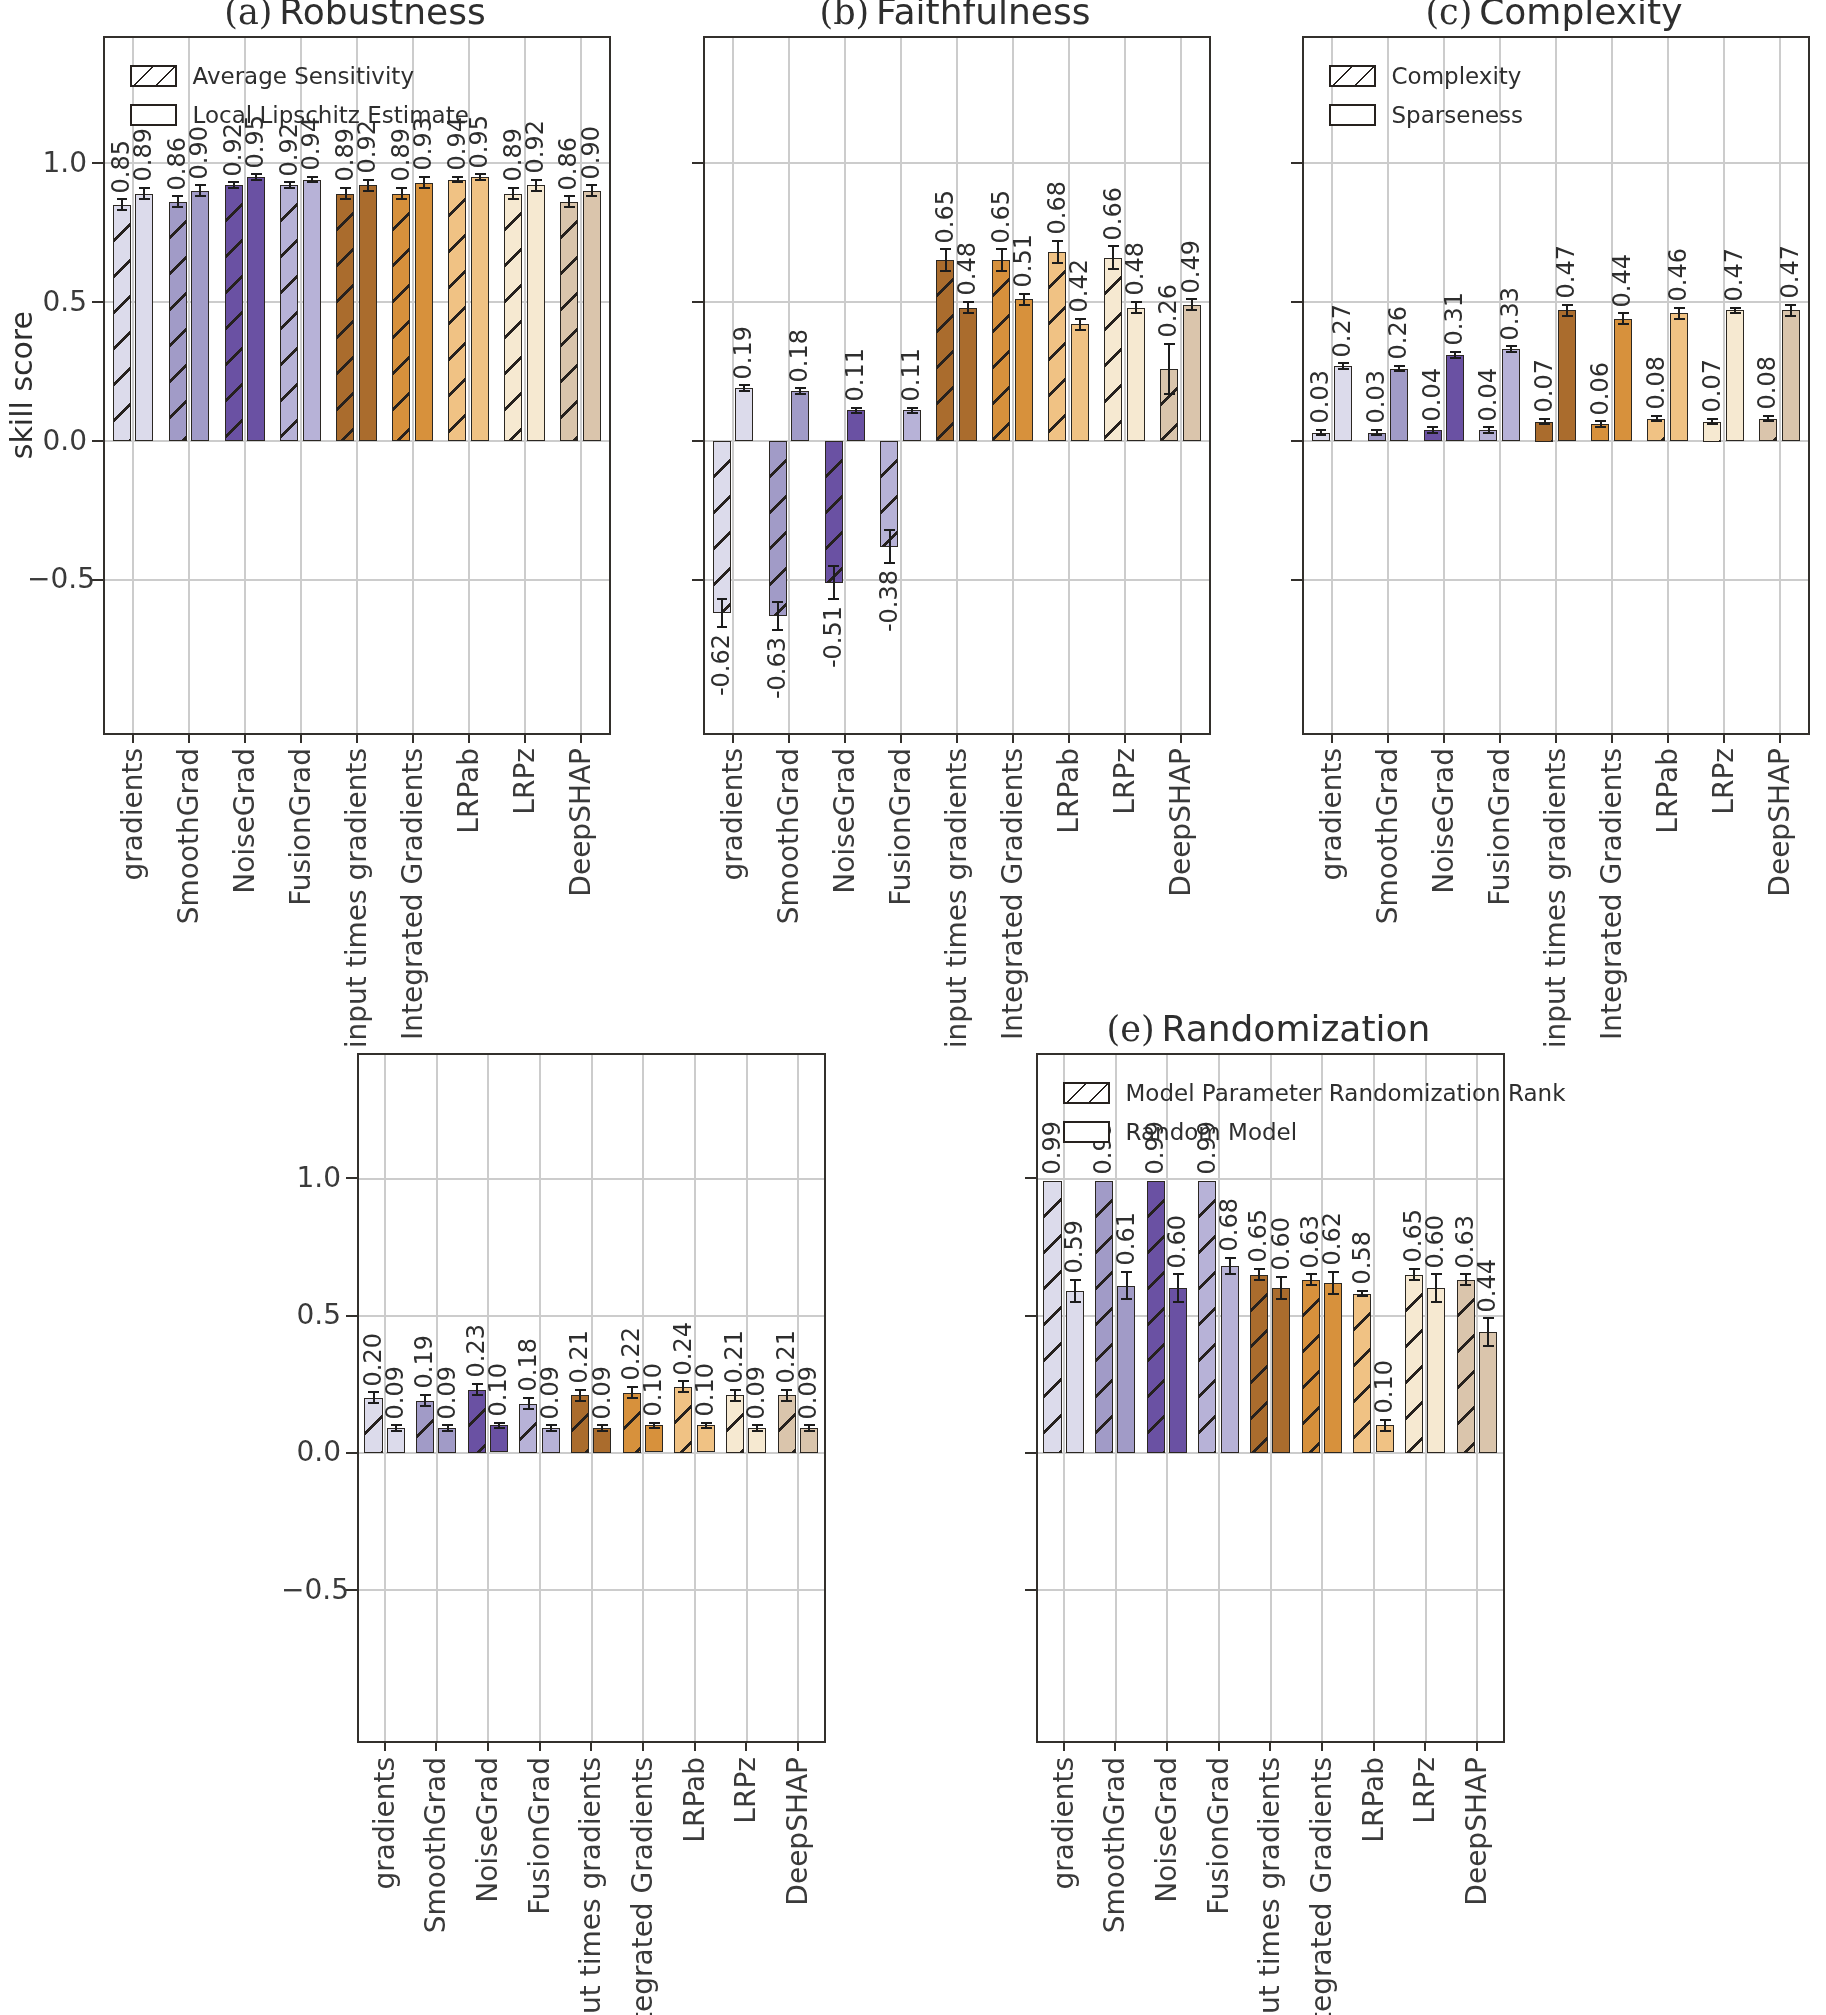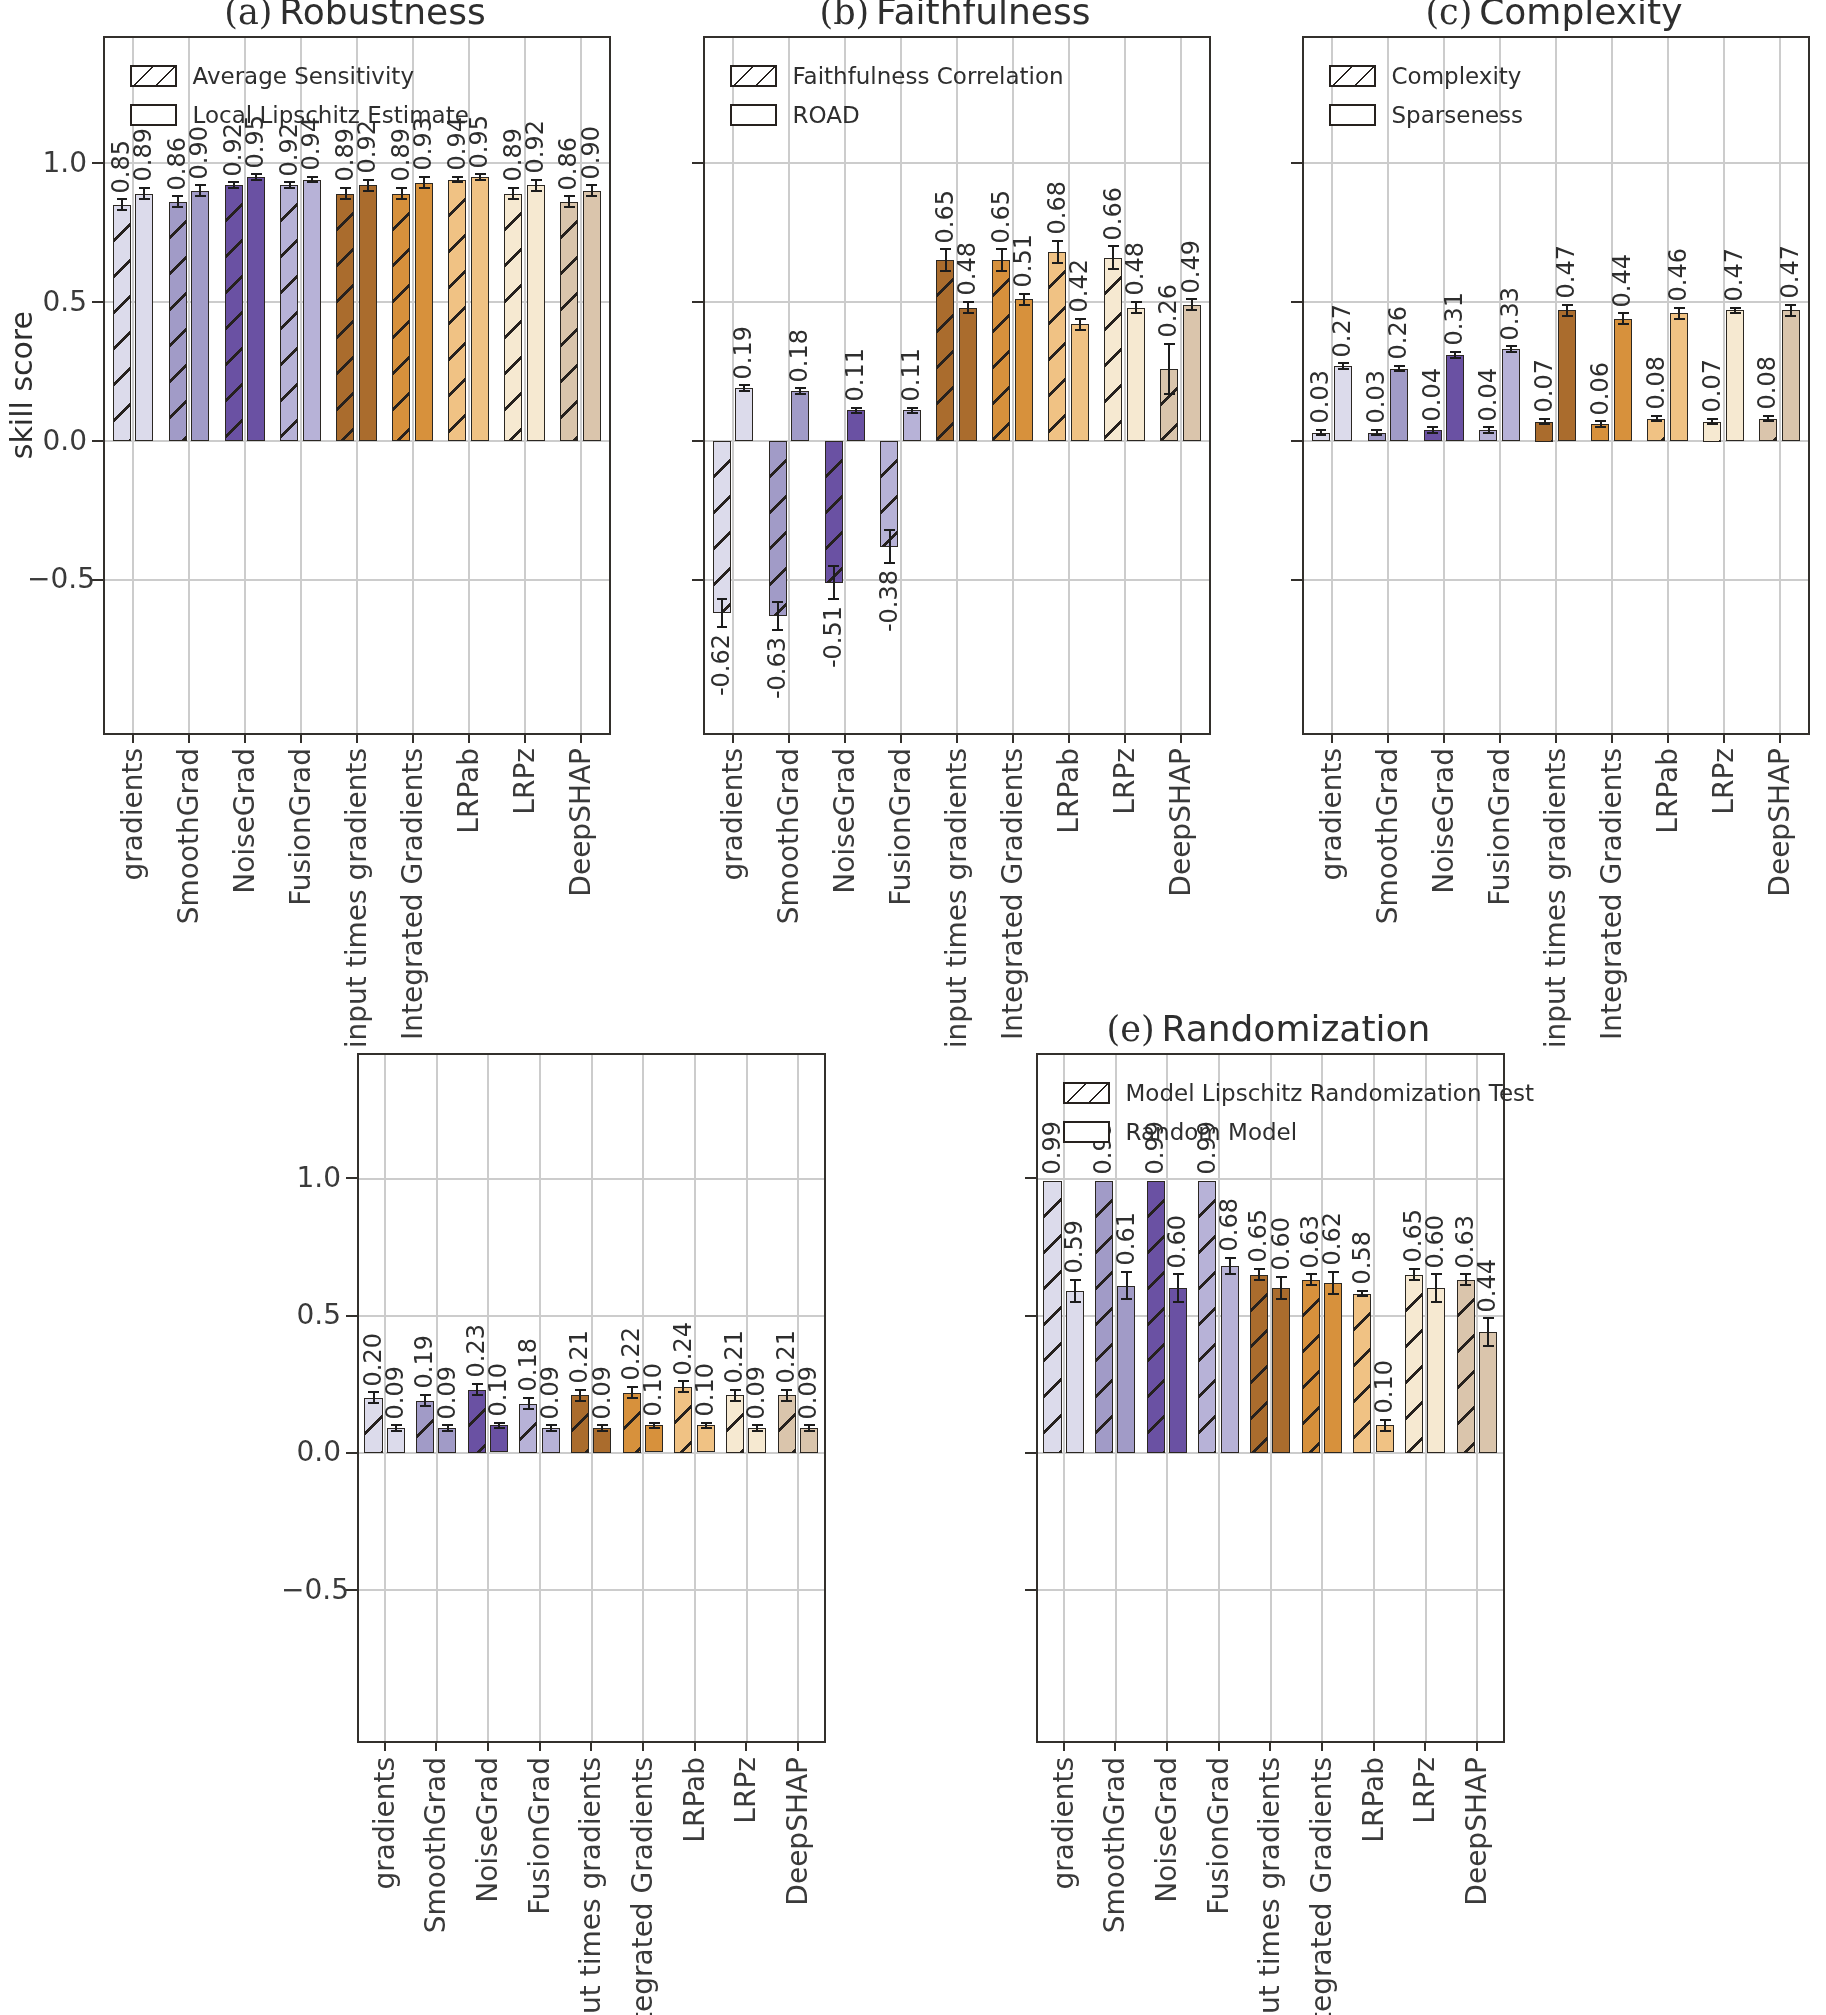--- a/index.html
+++ b/index.html
@@ -298,30 +298,20 @@
       <div class="bar" style="left: 422px; top: 270px; width: 18.4px; height: 133px; background-color: rgb(246, 233, 209);"></div>
       <div class="err-line" style="left: 430px; top: 264px; height: 11px;"></div>
       <div class="err-cap" style="left: 426px; top: 263px;"></div>
       <div class="err-cap" style="left: 426px; top: 274px;"></div>
       <span class="vlabel" style="left: 431px; bottom: 438px;">0.48</span>
       <div class="bar" style="left: 478px; top: 267px; width: 18.4px; height: 136px; background-color: rgb(218, 197, 172);"></div>
       <div class="err-line" style="left: 486px; top: 261px; height: 11px;"></div>
       <div class="err-cap" style="left: 481px; top: 260px;"></div>
       <div class="err-cap" style="left: 481px; top: 271px;"></div>
       <span class="vlabel" style="left: 487px; bottom: 440px;">0.49</span>
-      <div class="legend">
-        <div class="legend-row">
-          <span class="legend-swatch hatched"></span>
-          <span class="legend-label">Faithfulness Correlation</span>
-        </div>
-        <div class="legend-row">
-          <span class="legend-swatch"></span>
-          <span class="legend-label">ROAD</span>
-        </div>
-      </div>
       <span class="xlabel" style="left: 28px; top: 710px;">gradients</span>
       <span class="xlabel" style="left: 84px; top: 710px;">SmoothGrad</span>
       <span class="xlabel" style="left: 140px; top: 710px;">NoiseGrad</span>
       <span class="xlabel" style="left: 196px; top: 710px;">FusionGrad</span>
       <span class="xlabel" style="left: 252px; top: 710px;">input times gradients</span>
       <span class="xlabel" style="left: 308px; top: 710px;">Integrated Gradients</span>
       <span class="xlabel" style="left: 364px; top: 710px;">LRPab</span>
       <span class="xlabel" style="left: 420px; top: 710px;">LRPz</span>
       <span class="xlabel" style="left: 476px; top: 710px;">DeepSHAP</span>
     </div>
@@ -696,21 +686,21 @@
       <div class="err-cap" style="left: 393px; top: 246px;"></div>
       <span class="vlabel" style="left: 398px; bottom: 473px;">0.60</span>
       <div class="bar" style="left: 441px; top: 277px; width: 18.4px; height: 121px; background-color: rgb(218, 197, 172);"></div>
       <div class="err-line" style="left: 449px; top: 263px; height: 27.4px;"></div>
       <div class="err-cap" style="left: 445px; top: 262px;"></div>
       <div class="err-cap" style="left: 445px; top: 290px;"></div>
       <span class="vlabel" style="left: 450px; bottom: 429px;">0.44</span>
       <div class="legend">
         <div class="legend-row">
           <span class="legend-swatch hatched"></span>
-          <span class="legend-label">Model Lipschitz Randomization Test</span>
+          <span class="legend-label">Model Parameter Randomization Rank</span>
         </div>
         <div class="legend-row">
           <span class="legend-swatch"></span>
           <span class="legend-label">Random Model</span>
         </div>
       </div>
       <span class="xlabel" style="left: 26px; top: 702px;">gradients</span>
       <span class="xlabel" style="left: 77px; top: 702px;">SmoothGrad</span>
       <span class="xlabel" style="left: 129px; top: 702px;">NoiseGrad</span>
       <span class="xlabel" style="left: 181px; top: 702px;">FusionGrad</span>

